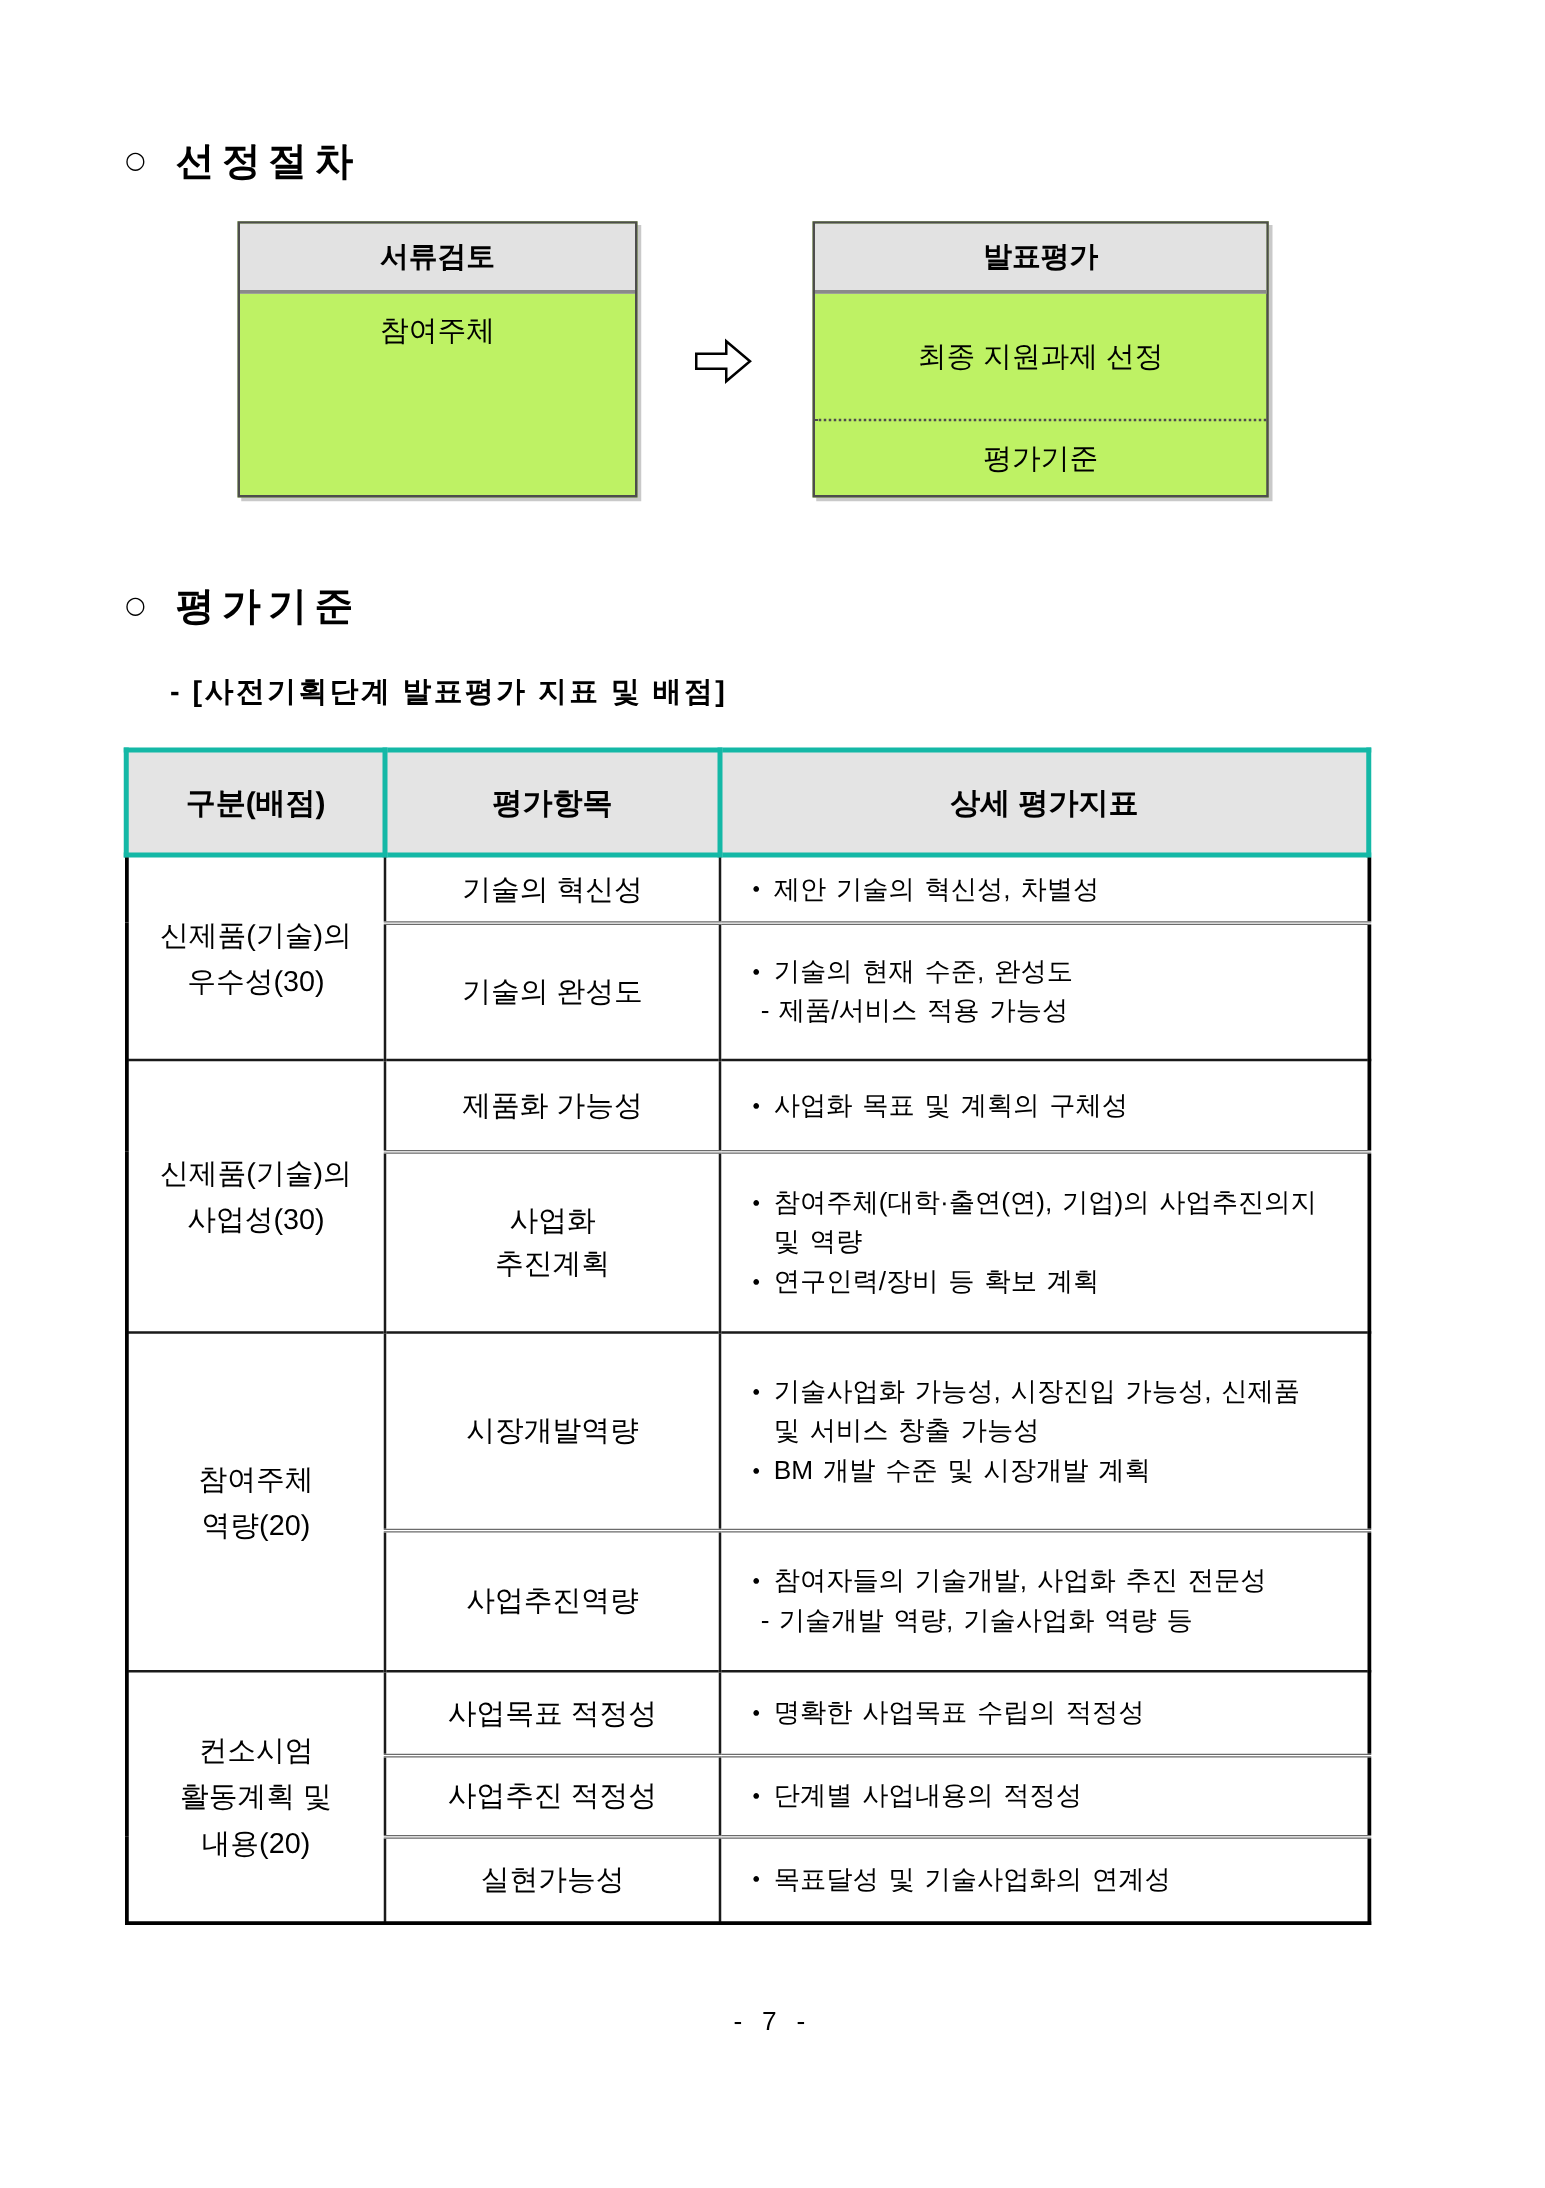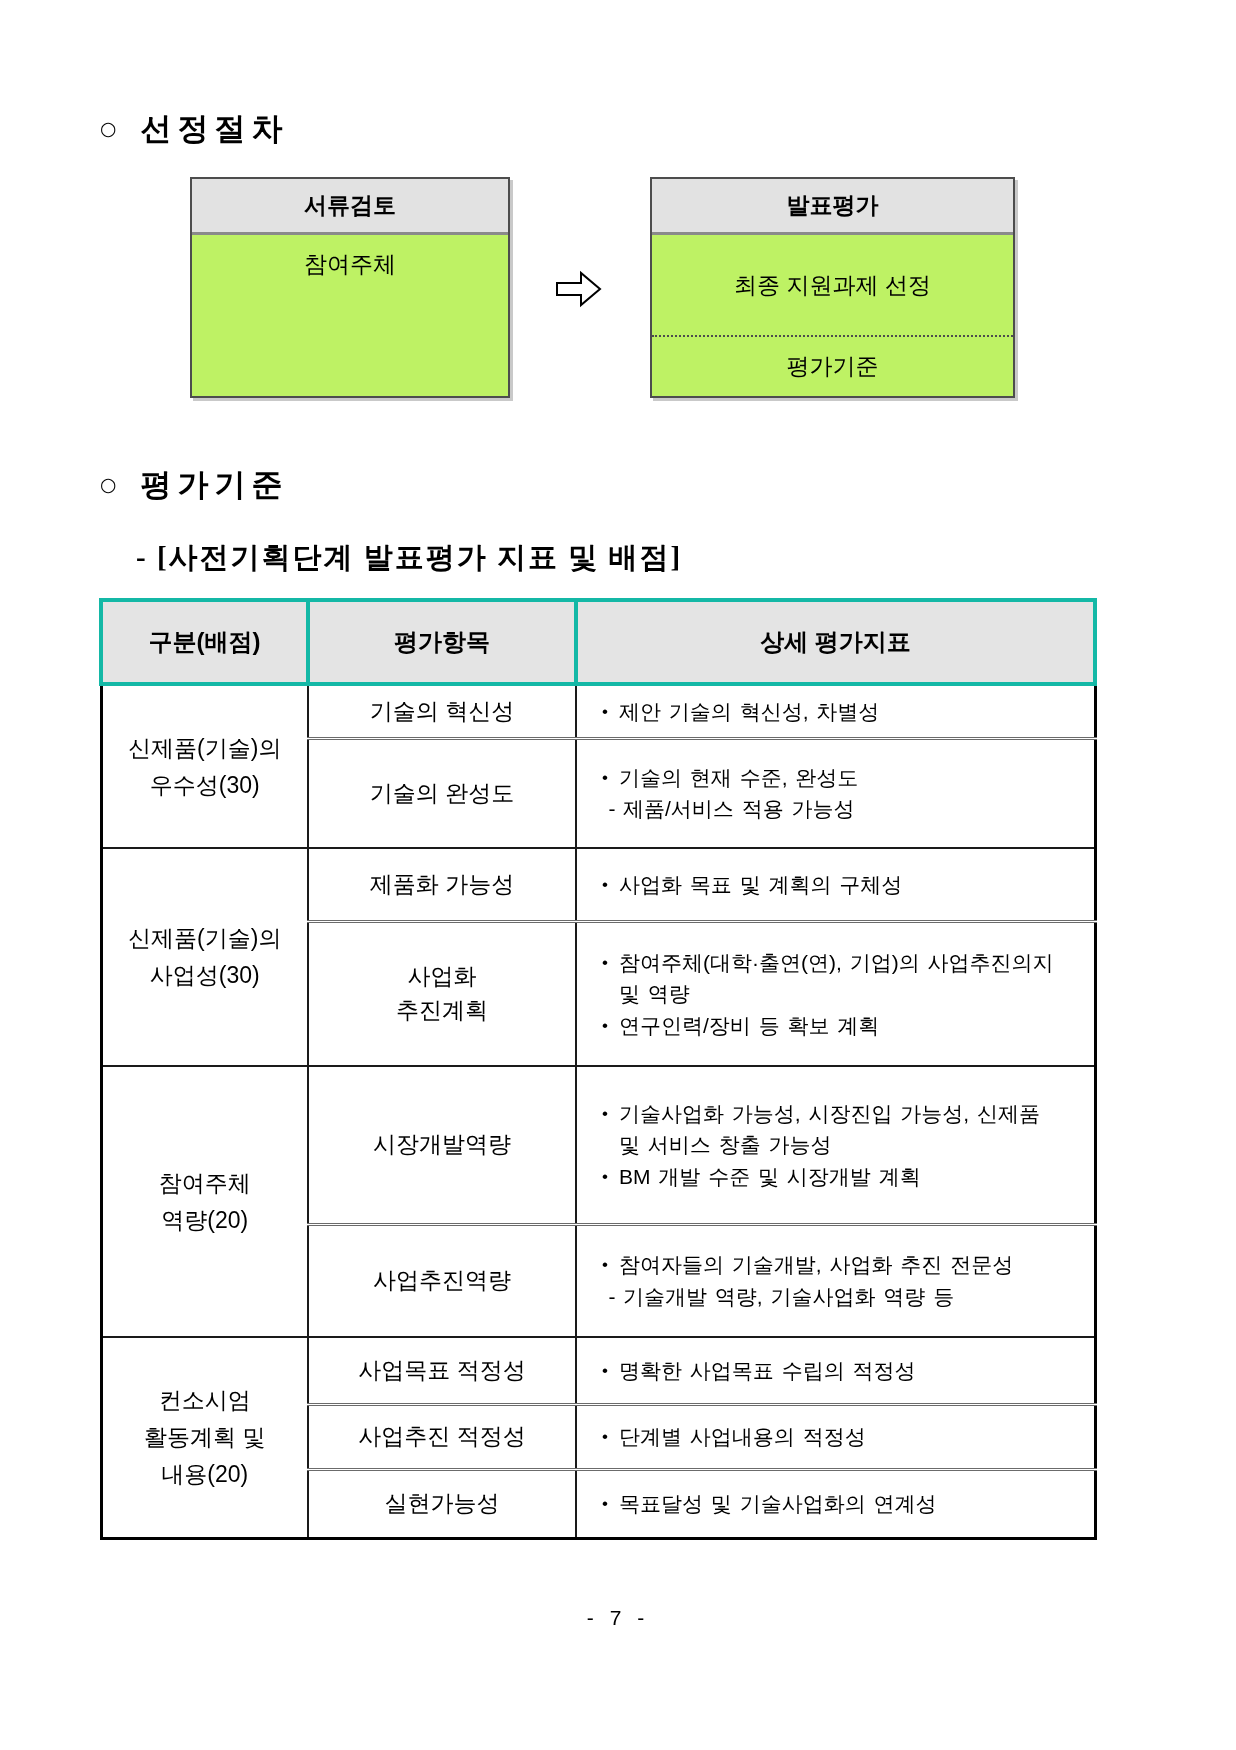--- a/index.html
+++ b/index.html
@@ -6,21 +6,21 @@
   .page{position:relative;width:1236px;height:1750px;background:#fff;
         font-family:"Liberation Sans","DejaVu Sans",sans-serif;color:#000;overflow:hidden;}
 
   
   .h1{position:absolute;left:100px;display:flex;align-items:center;gap:24px;
       font-family:"DejaVu Serif","Liberation Serif",serif;font-size:31px;font-weight:700;letter-spacing:6px;}
   .h1 .circ{font-size:19px;font-weight:400;letter-spacing:0;transform:translateY(-1px);}
   #h-selection{top:108px;}
   #h-criteria{top:464px;}
   .subtitle{position:absolute;left:136px;top:538px;
-      font-family:Liberation Serif, serif;font-size:29px;font-weight:700;letter-spacing:2px;}
+      font-family:Liberation Sans, sans-serif;font-size:23px;font-weight:700;letter-spacing:2px;}
 
   
   .flow-box{position:absolute;top:177px;height:221px;background:#bef264;border:2px solid #4d4d4d;
       box-shadow:3px 3px 0 #c9c9c9;display:flex;flex-direction:column;box-sizing:border-box;}
   .left-box{left:190px;width:320px;}
   .right-box{left:650px;width:365px;}
   .fb-header{height:53px;flex:none;background:#e2e2e2;border-bottom:3px solid #8a8a8a;
       display:flex;align-items:center;justify-content:center;font-weight:700;font-size:23px;}
   .fb-body{flex:1;display:flex;align-items:center;justify-content:center;font-size:23px;
       border-bottom:2px dotted #4d4d4d;}

